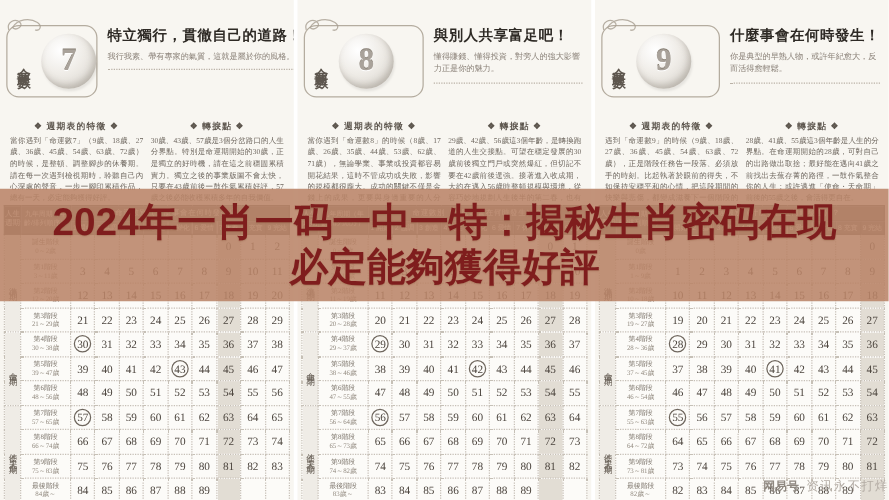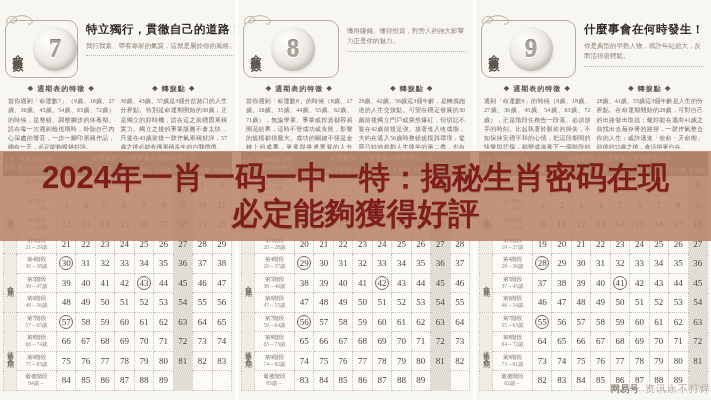--- a/index.html
+++ b/index.html
@@ -19,21 +19,21 @@
   .ball { width:44px; height:44px; margin-left:10px; border-radius:50%;
           background:radial-gradient(circle at 35% 30%, #ffffff 0%, #efece7 45%, #d4d0c9 100%);
           box-shadow:inset -2px -3px 5px rgba(120,112,100,.35), 1px 2px 2px rgba(0,0,0,.08);
           display:flex; align-items:center; justify-content:center; }
   .ball-num { font-size:25px; font-weight:bold; color:#a9a29a; text-shadow:0 1px 0 #fff, 0 -1px 0 #877f74; }
   .hdr-right { flex:1; margin-left:6px; padding:2px 2px 0 2px; }
   .ptitle { font-size:11.5px; font-weight:bold; color:#2e2a25; letter-spacing:.5px; line-height:1.3; white-space:nowrap; }
   .pdesc { margin-top:4px; font-size:6.5px; color:#8a8178; line-height:1.6; border-bottom:1px dotted #b9b1a6; padding-bottom:4px; }
 
   
-  .secrow { display:flex; margin:4px 2px 0; }
+  .secrow { display:flex; margin:16px 2px 0; }
   .secrow > div { width:50%; text-align:center; font-size:7px; font-weight:bold; color:#5c554d; letter-spacing:1px; }
 
   
   .textrow { display:flex; margin:3px 2px 0; height:52px; overflow:hidden; }
   .textrow > div { width:50%; padding:0 3px; font-size:6px; line-height:1.55; color:#6e675f;
                    text-align:justify; letter-spacing:0; }
 
   
   table.ptable { border-collapse:collapse; width:100%; margin-top:3px; table-layout:fixed; background:#fcfbf8; }
   .ptable td { border:1px dotted #c6c0b6; text-align:center; vertical-align:middle; overflow:hidden; }
@@ -288,20 +288,21 @@
       <div class="hdr-left">
         <svg class="ribbon" width="34" height="16" viewBox="0 0 34 16">
           <path d="M3 12 C1 6 8 2 12 6 C15 9 9 13 6 10 C10 3 20 2 26 6 C30 9 28 13 24 12" fill="none" stroke="#a89f92" stroke-width="1"></path>
         </svg>
         <span class="destiny-label">命運數</span>
         <span class="ball">
           <span class="ball-num">8</span>
         </span>
       </div>
       <div class="hdr-right">
+        <div class="ptitle">與別人共享富足吧！</div>
         <div class="pdesc">懂得賺錢、懂得投資，對旁人的強大影響力正是你的魅力。</div>
       </div>
     </div>
     <div class="secrow">
       <div>❖ 週期表的特徵 ❖</div>
       <div>❖ 轉捩點 ❖</div>
     </div>
     <div class="textrow">
       <div>當你遇到「命運數8」的時候（8歲、17歲、26歲、35歲、44歲、53歲、62歲、71歲），無論學業、事業或投資都容易開花結果，這時不管成功或失敗，影響的規模都很龐大。成功的關鍵不僅是金錢上的成果，更要與身邊重要的人分享，絕不要忘記感恩。</div>
       <div>29歲、42歲、56歲這3個年齡，是轉換跑道的人生交接點。可望在穩定發展的30歲前後獨立門戶或突然爆紅，但切記不要在42歲前後逞強。接著進入收成期，大約在邁入56歲時整頓規模與環境，從容巧妙地規劃人生後半的第二春，也有機會翻身。</div>

